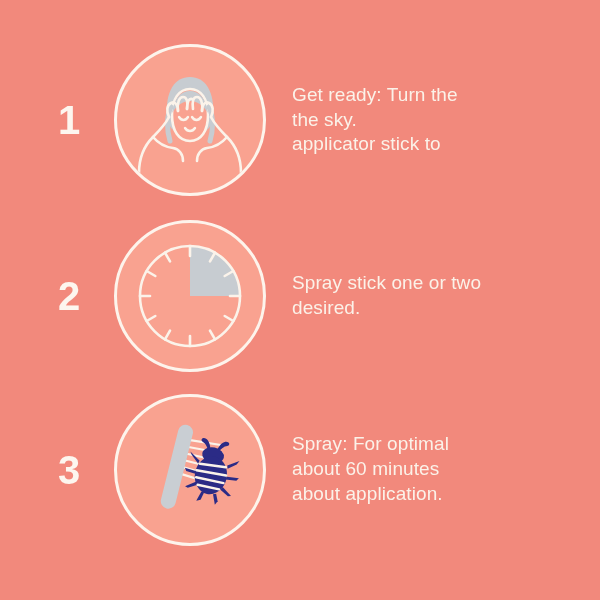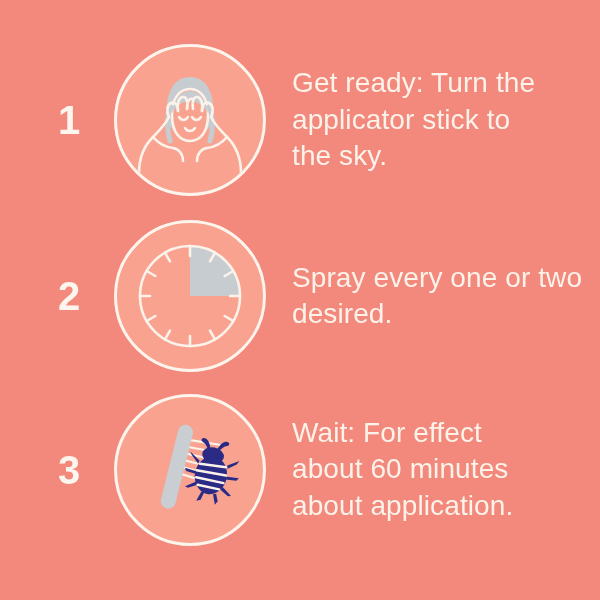--- a/index.html
+++ b/index.html
@@ -66,21 +66,21 @@
     align-items: center;
     justify-content: center;
     position: relative;
     overflow: hidden;
   }
   .icon-circle svg { display: block; }
 
   .step-text {
     flex: 1 1 auto;
     color: #FBF2E9;
-    font-size: 28px;
+    font-size: 19px;
     line-height: 1.30;
     padding-left: 22px;
     padding-right: 20px;
     letter-spacing: 0.1px;
     font-weight: 400;
   }
   .step-text .line { display: block; white-space: nowrap; }
 </style>
 </head>
 <body>
@@ -117,22 +117,22 @@
             <path d="M116 118 C116 104 112 92 102 82 C96 76 90 70 86 62"></path>
             <path d="M86 62 C89 56 88 50 84 48 C80 46 77 50 77 56"></path>
             <path d="M77 56 C78 48 76 42 72 42 C68 42 67 47 68 54"></path>
             <path d="M102 82 C97 88 90 92 82 93 C76 94 72 99 72 106"></path>
           </g>
         </svg>
       </div>
     </div>
     <div class="step-text">
       <span class="line">Get ready: Turn the</span>
+      <span class="line">the sky.</span>
       <span class="line">applicator stick to</span>
-      <span class="line">the sky.</span>
     </div>
   </div>
 
   <div class="step-row step-row-2">
     <div class="step-number">2</div>
     <div class="icon-wrap">
       <div class="icon-circle">
         <svg width="130" height="130" viewBox="0 0 130 130">
 
           <path d="M65 65 L65 15 A50 50 0 0 1 115 65 Z" fill="#C7CCD1" stroke="none"></path>
@@ -149,21 +149,21 @@
             <line x1="40" y1="108.3" x2="45" y2="99.7"></line>
             <line x1="21.7" y1="90" x2="30.3" y2="85"></line>
             <line x1="15" y1="65" x2="25" y2="65"></line>
             <line x1="21.7" y1="40" x2="30.3" y2="45"></line>
             <line x1="40" y1="21.7" x2="45" y2="30.3"></line>
           </g>
         </svg>
       </div>
     </div>
     <div class="step-text">
-      <span class="line">Spray every one or two</span>
+      <span class="line">Spray stick one or two</span>
       <span class="line">desired.</span>
     </div>
   </div>
 
   <div class="step-row step-row-3">
     <div class="step-number">3</div>
     <div class="icon-wrap">
       <div class="icon-circle">
         <svg width="130" height="130" viewBox="0 0 130 130">
           <g transform="rotate(14 65 65)">
@@ -202,19 +202,19 @@
               <line x1="1" y1="19" x2="27" y2="17"></line>
               <line x1="-1" y1="26" x2="29" y2="25"></line>
               <line x1="0" y1="33" x2="28" y2="33"></line>
               <line x1="3" y1="40" x2="25" y2="40"></line>
             </g>
           </g>
         </svg>
       </div>
     </div>
     <div class="step-text">
-      <span class="line">Wait: For effect</span>
+      <span class="line">Spray: For optimal</span>
       <span class="line">about 60 minutes</span>
       <span class="line">about application.</span>
     </div>
   </div>
 
 </div>
 
 </body></html>

